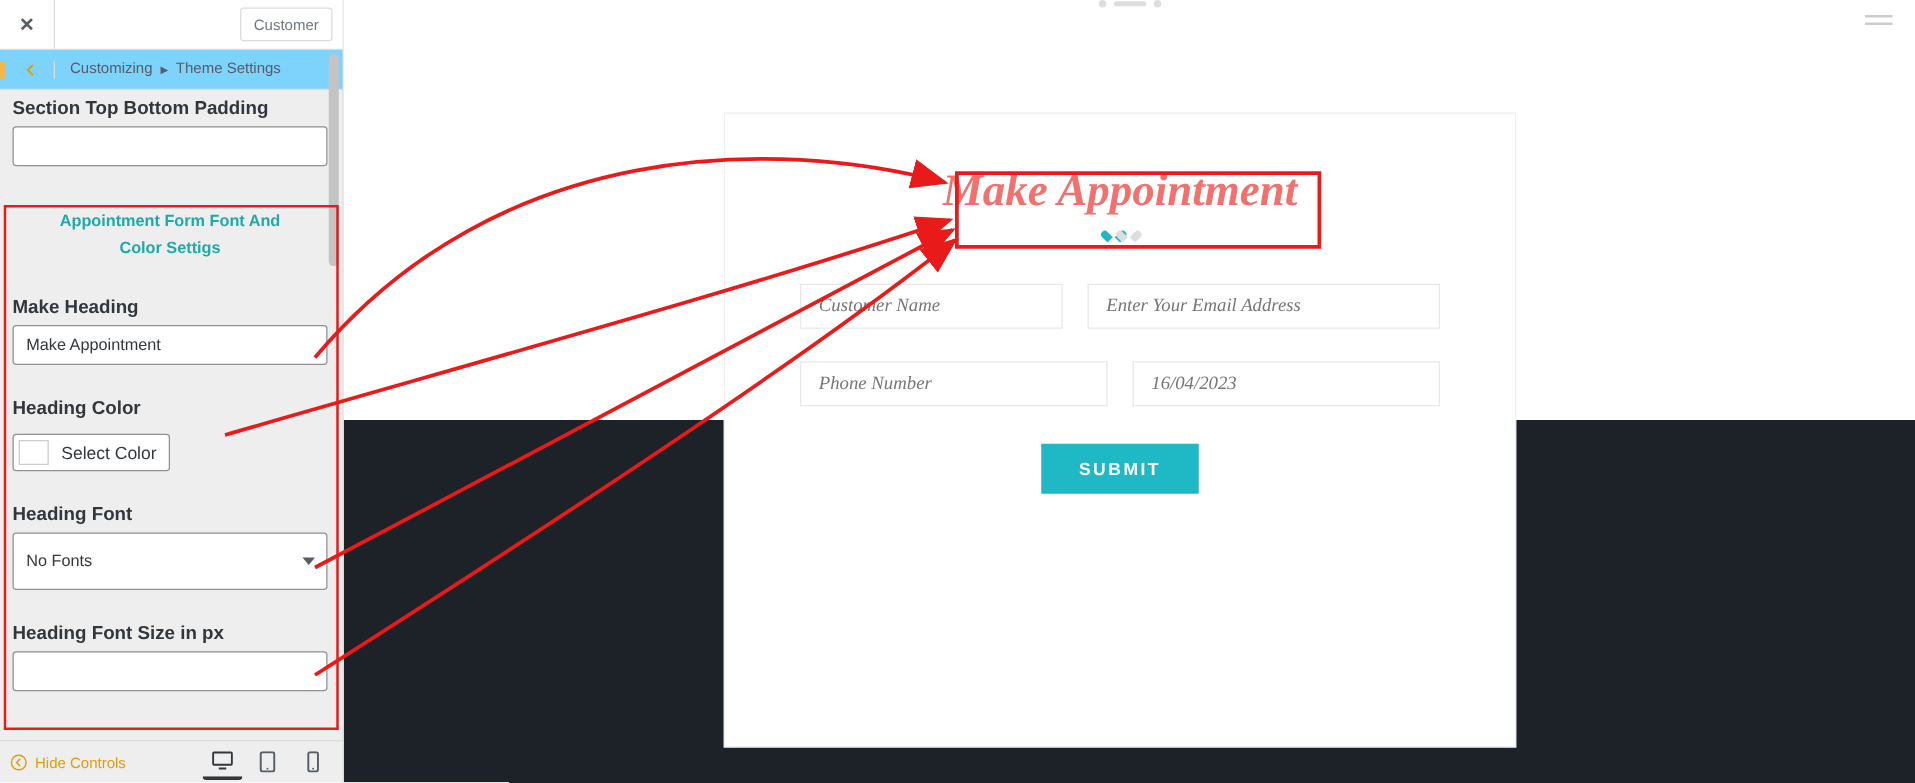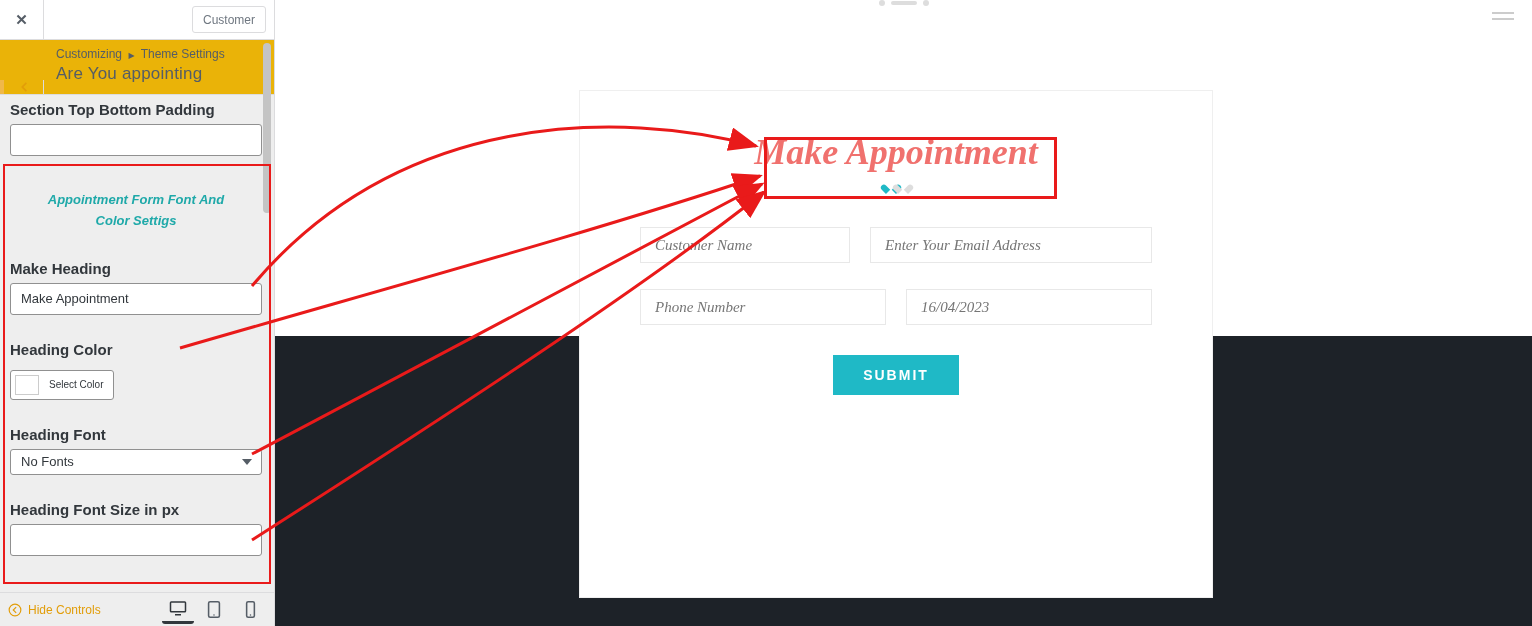--- a/index.html
+++ b/index.html
@@ -61,22 +61,22 @@
   .sb-published{
     margin:6px 8px;padding:4px 10px;
     border:1px solid var(--panel-border);border-radius:3px;
     color:#6f7780;font-size:12px;background:#fff;
     display:flex;align-items:center;
   }
 
   
   .sb-header{
     flex:0 0 auto;
-    display:flex;align-items:flex-end;
-    background:#eab308;border-bottom:1px solid var(--panel-border);
+    display:flex;align-items:center;
+    background:#7dd3fc;border-bottom:1px solid var(--panel-border);
   }
   .sb-back{
     width:44px;display:flex;align-items:center;justify-content:center;
     border-right:1px solid var(--panel-border);
     border-left:4px solid var(--gold);
     cursor:pointer;
   }
   .sb-back svg{width:14px;height:14px;fill:var(--gold-dark);}
   .sb-header-text{
     flex:1;padding:7px 12px 10px;
@@ -97,34 +97,34 @@
     border:1px solid var(--field-border);border-radius:3px;
     padding:0 10px;font-size:13px;color:#32373c;font-family:inherit;
   }
 
   .section-card{
     margin-top:18px;
     background:var(--panel-bg);
   }
   .section-card-title{
     color:var(--teal);font-weight:700;font-size:13px;
-    text-align:center;padding:16px 20px 2px;line-height:1.6;font-style:italic;
+    text-align:center;padding:16px 20px 2px;line-height:1.6;
   }
   .inner-field{margin-top:26px;}
   .color-picker{
     display:inline-flex;align-items:center;gap:10px;margin-top:6px;
     border:1px solid var(--field-border);border-radius:3px;
     padding:4px 10px 4px 4px;background:#fff;cursor:pointer;
   }
   .color-swatch{
     width:24px;height:20px;border:1px solid #ccc;background:#fff;
   }
-  .color-text{font-size:10px;color:#32373c;}
+  .color-text{font-size:14px;color:#32373c;}
   .select{
-    width:100%;height:26px;background:#fff;border:1px solid var(--field-border);
+    width:100%;height:46px;background:#fff;border:1px solid var(--field-border);
     border-radius:3px;padding:0 30px 0 10px;font-size:13px;color:#32373c;
     appearance:none;-webkit-appearance:none;font-family:inherit;
   }
   .select-wrap{position:relative;}
   .select-wrap::after{
     content:"";position:absolute;right:10px;top:50%;
     width:0;height:0;border-left:5px solid transparent;border-right:5px solid transparent;
     border-top:6px solid #555d66;transform:translateY(-3px);pointer-events:none;
   }
 
@@ -244,21 +244,20 @@
       <svg viewBox="0 0 24 24">
           <path d="M15 4l-8 8 8 8 2-2-6-6 6-6z"></path>
         </svg>
     </div>
     <div class="sb-header-text">
       <div class="sb-crumb">
         <span>Customizing</span>
         <span class="tri">▶</span>
         <span>Theme Settings</span>
       </div>
-      <div class="sb-title">Are You appointing</div>
     </div>
   </div>
 
   <div class="sb-body">
     <div style="height:4px;"></div>
     <div class="field-label">Section Top Bottom Padding</div>
     <input class="text-input" value="" style="">
 
     <div class="section-card">
       <div class="section-card-title">Appointment Form Font And Color Settigs</div>

